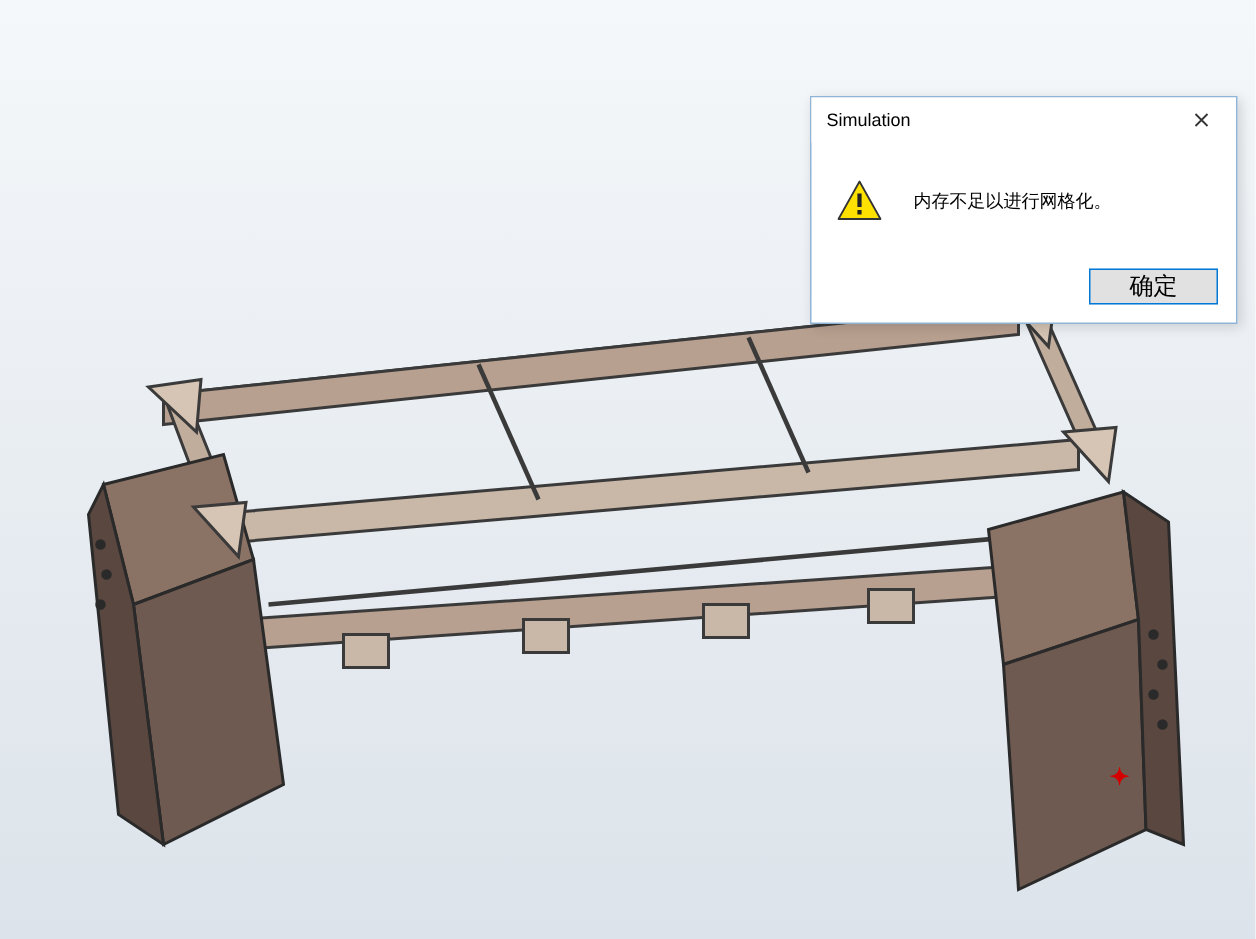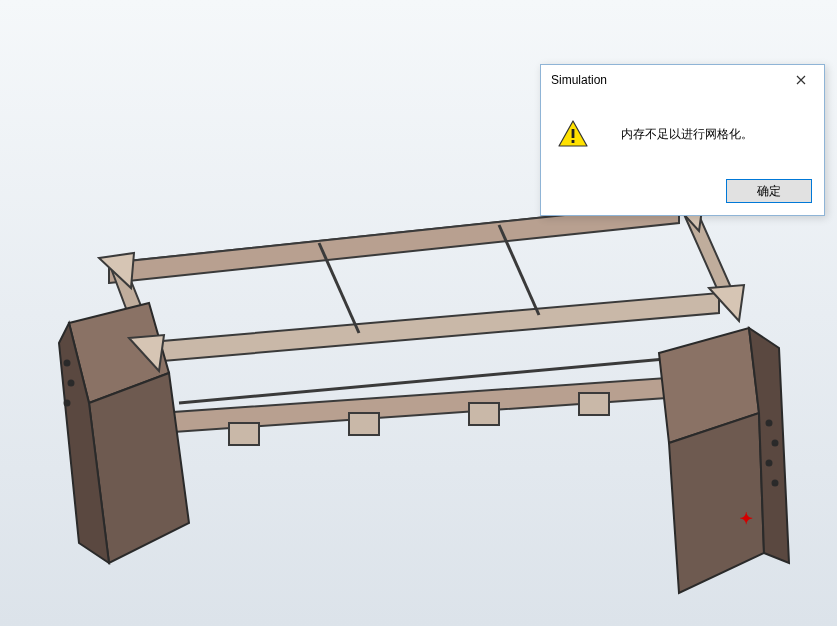--- a/index.html
+++ b/index.html
@@ -67,42 +67,42 @@
       cursor: pointer;
     }
     .dialog-close svg {
       width: 10px;
       height: 10px;
     }
     .dialog-body {
       padding: 24px 16px 20px 16px;
       display: flex;
       align-items: center;
-      gap: 32px;
+      gap: 20px;
     }
     .warn-icon {
       width: 32px;
       height: 30px;
       flex-shrink: 0;
     }
     .dialog-message {
       font-size: 12px;
       color: #000;
     }
     .dialog-footer {
       padding: 10px 12px 12px 12px;
       display: flex;
       justify-content: flex-end;
     }
     .dialog-btn {
       min-width: 86px;
       height: 24px;
       background: #e1e1e1;
       border: 1px solid #0078d7;
-      font-size: 12px;
+      font-size: 16px;
       cursor: pointer;
       font-family: inherit;
     }
     .origin-marker {
       position: absolute;
       bottom: 98px;
       right: 84px;
       color: #d40000;
       font-size: 16px;
       font-weight: bold;

